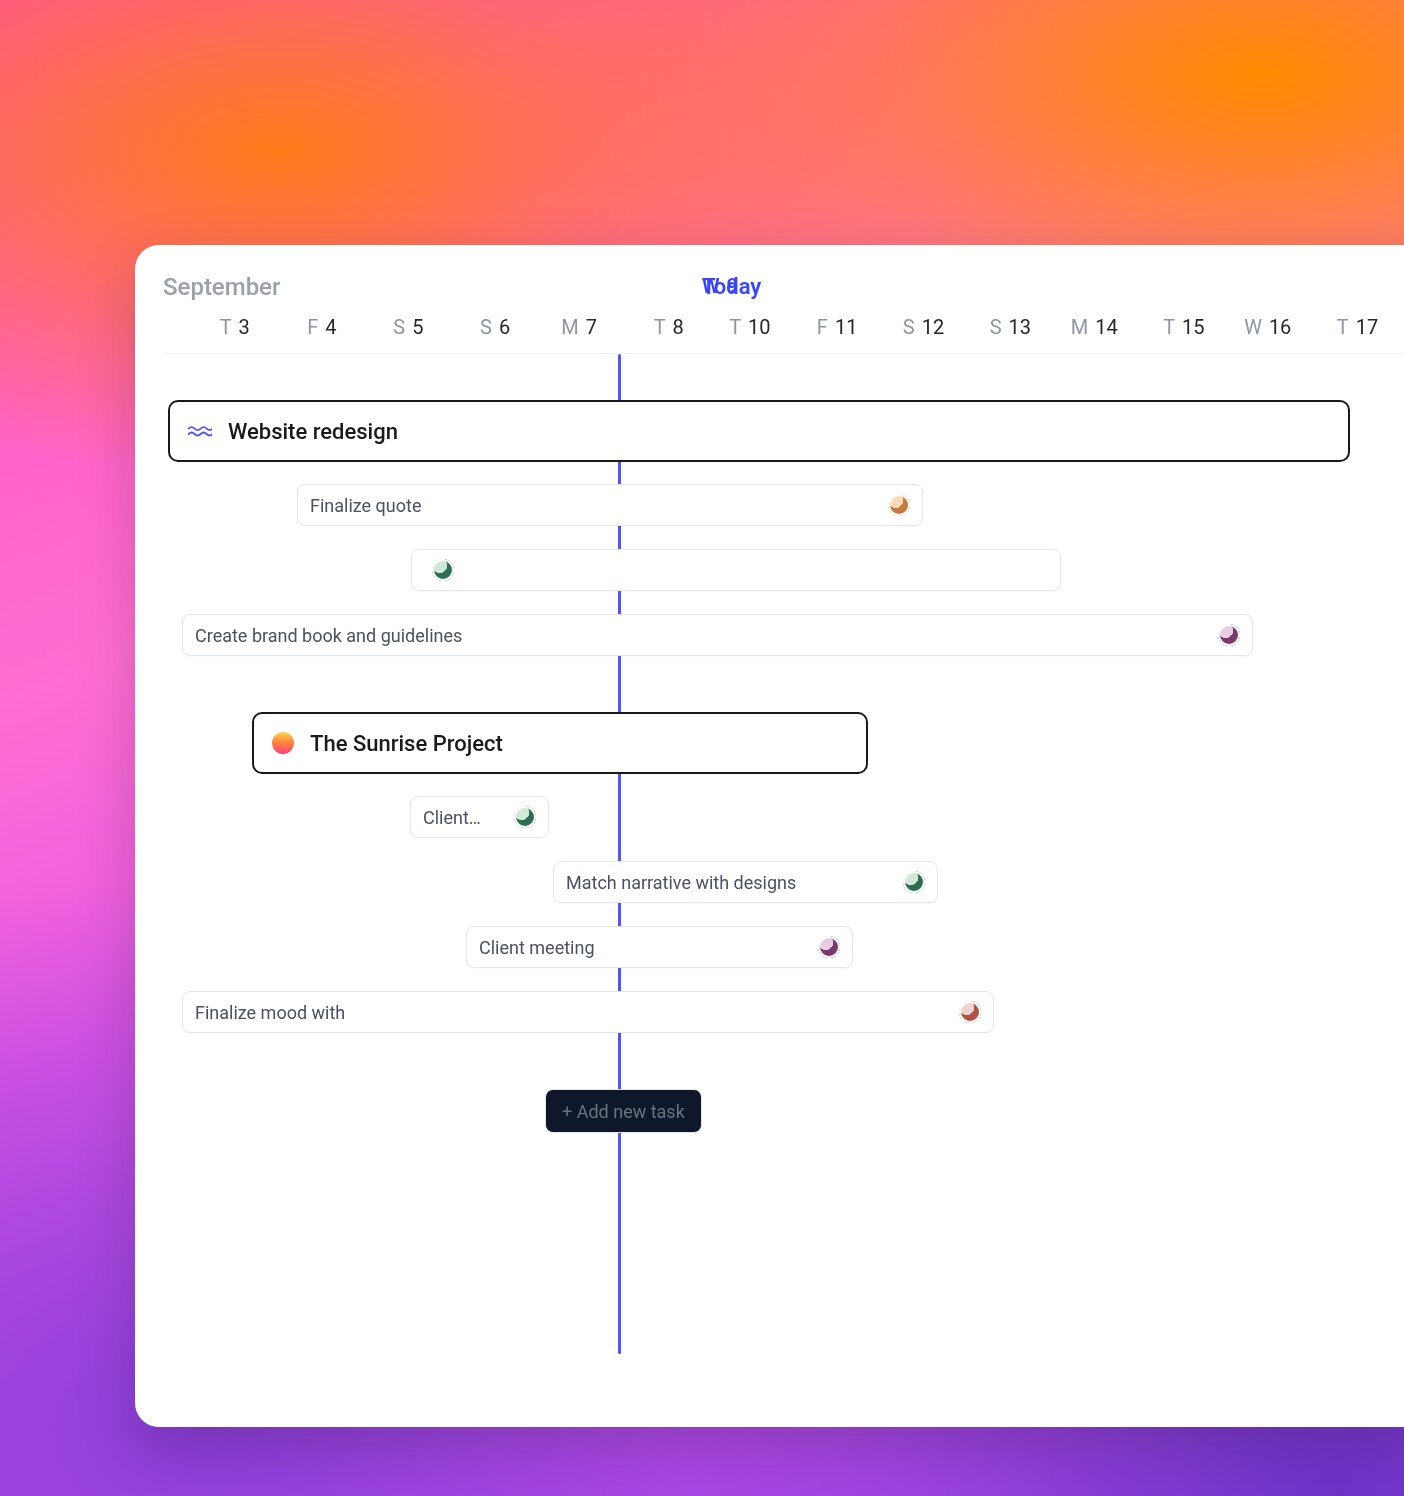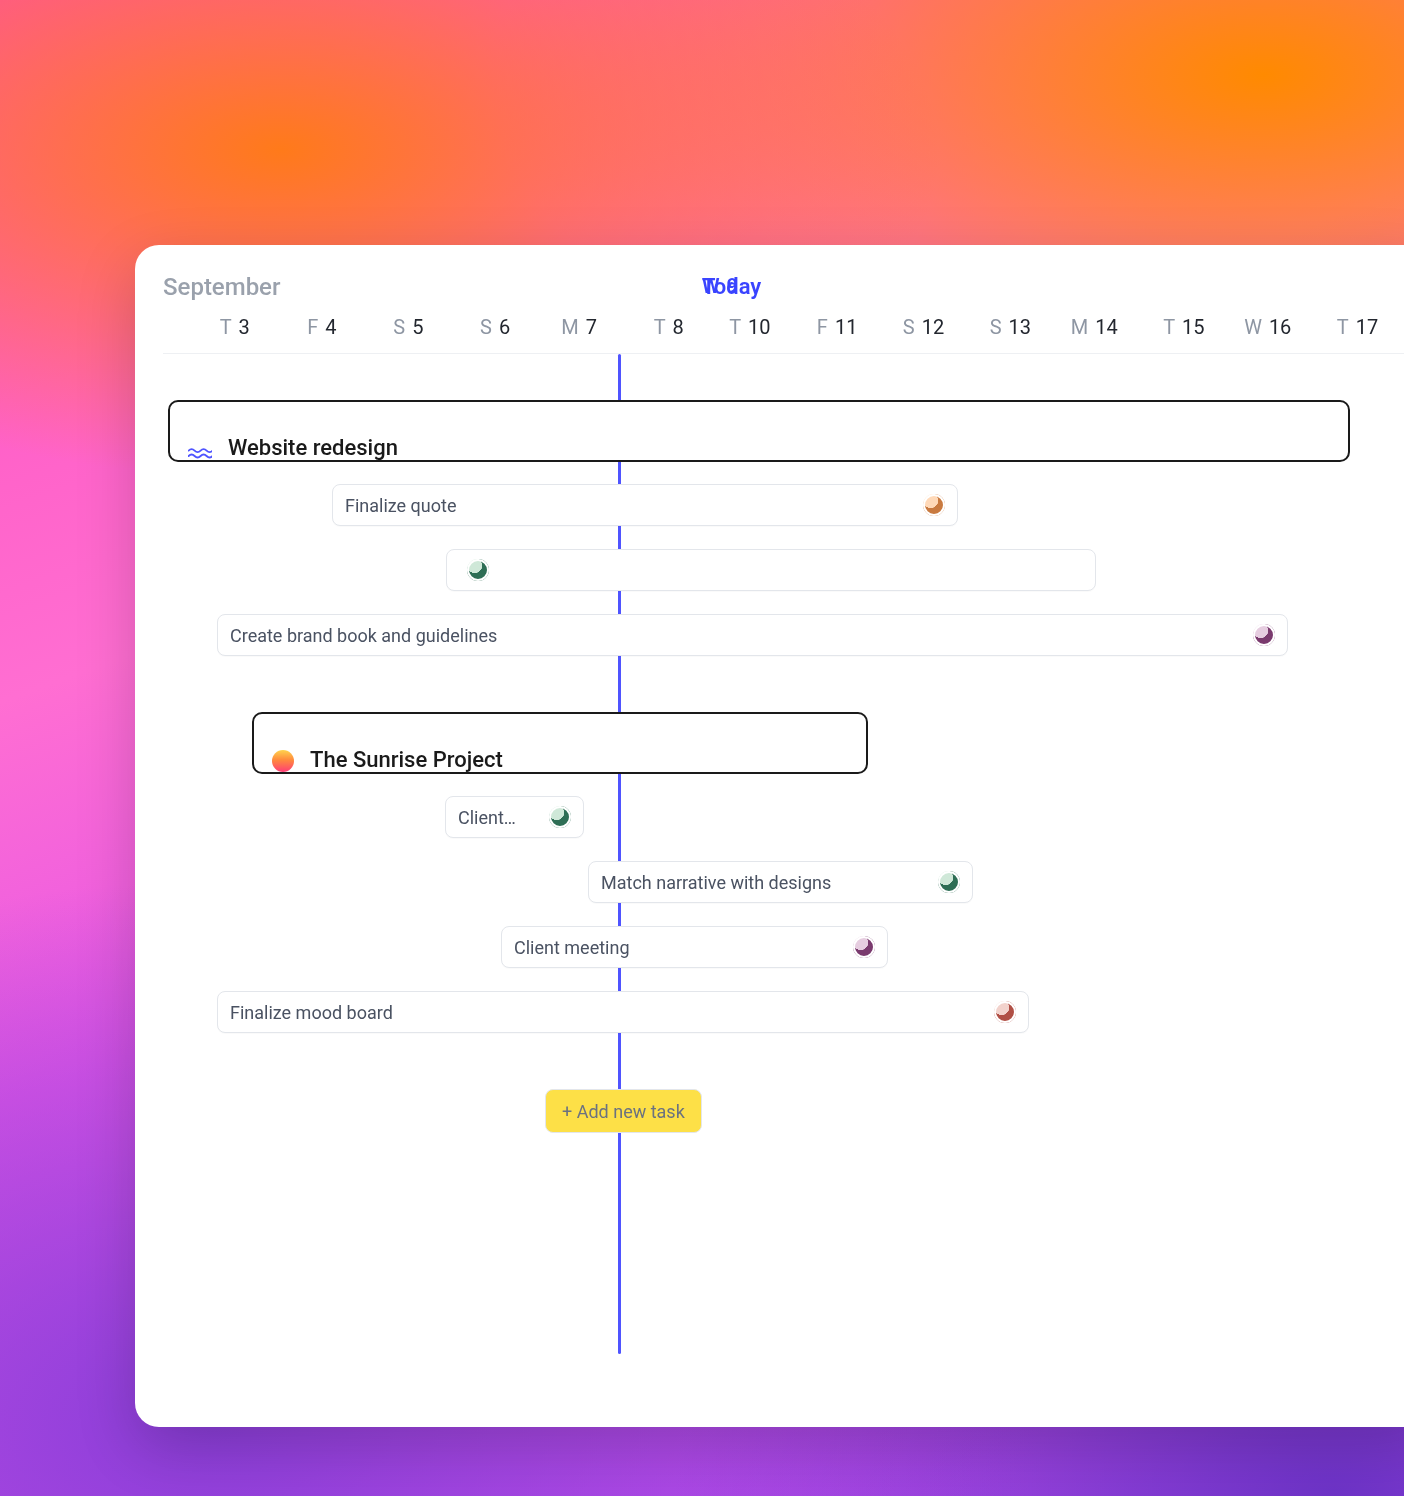--- a/index.html
+++ b/index.html
@@ -26,41 +26,40 @@
   .day{flex:0 0 86.8px;text-align:right;font-size:20px;}
   .day .l{color:#8e96a3;margin-right:2px;}
   .day .n{color:#23272f;}
   .day.today .l,.day.today .n{color:#3a44ff;font-weight:600;}
   .timeline{position:relative;height:1000px;}
   .now{
     position:absolute;left:483px;top:0;bottom:0;width:3px;background:#4f54ff;border-radius:2px;
   }
   .group{
     position:absolute;height:62px;border:2px solid #1a1a1a;border-radius:10px;
-    display:flex;align-items:flex-end;background:#fff;box-sizing:border-box;
+    display:flex;align-items:center;background:#fff;box-sizing:border-box;
   }
   .group .icon{margin:0 16px 0 18px;display:flex;align-items:center;}
   .wave-icon{width:24px;height:14px;}
   .sun-icon{width:22px;height:22px;border-radius:50%;
     background:linear-gradient(180deg,#ffd34d 0%,#ff8a3d 45%,#ff3d77 100%);}
   .group .title{font-size:22px;color:#1a1a1a;font-weight:500;}
   .task{
     position:absolute;height:42px;border:1px solid #e3e6eb;border-radius:8px;background:#fff;
     display:flex;align-items:center;padding:0 12px;box-sizing:border-box;
     box-shadow:0 1px 0 rgba(0,0,0,.02);
-    margin-left:35px;
   }
   .task .label{font-size:18px;color:#4a5262;white-space:nowrap;overflow:hidden;text-overflow:ellipsis;flex:1;}
   .avatar{width:22px;height:22px;border-radius:50%;margin-left:8px;flex:0 0 auto;}
   .av-a{background:radial-gradient(circle at 35% 30%,#ffd9b8 0 35%,#c97a40 36% 100%);box-shadow:0 0 0 2px #fff inset;}
   .av-b{background:radial-gradient(circle at 35% 30%,#cfe8d8 0 35%,#2e6e55 36% 100%);box-shadow:0 0 0 2px #fff inset;}
   .av-c{background:radial-gradient(circle at 35% 30%,#e6cde0 0 35%,#7a3a6e 36% 100%);box-shadow:0 0 0 2px #fff inset;}
   .av-d{background:radial-gradient(circle at 35% 30%,#f2d2cc 0 35%,#b04f45 36% 100%);box-shadow:0 0 0 2px #fff inset;}
   .addbtn{
-    position:absolute;height:44px;border:1px solid #e3e6eb;border-radius:8px;background:#fde047;
+    position:absolute;height:44px;border:1px solid #e3e6eb;border-radius:8px;background:#0f172a;
     display:flex;align-items:center;padding:0 16px;box-sizing:border-box;font-size:18px;color:#6b7280;
   }
 </style>
 </head>
 <body>
 
 <div class="bg"></div>
 
 <div class="window">
 
@@ -124,21 +123,21 @@
     </div>
     <div class="task" style="left:418px;top:507px;width:385px">
       <span class="label">Match narrative with designs</span>
       <span class="avatar av-b"></span>
     </div>
     <div class="task" style="left:331px;top:572px;width:387px">
       <span class="label">Client meeting</span>
       <span class="avatar av-c"></span>
     </div>
     <div class="task" style="left:47px;top:637px;width:812px">
-      <span class="label">Finalize mood board</span>
+      <span class="label">Finalize mood with</span>
       <span class="avatar av-d"></span>
     </div>
 
     <div class="addbtn" style="left:410px;top:735px">
       <span>+ Add new task</span>
     </div>
   </div>
 </div>
 
 </body></html>

